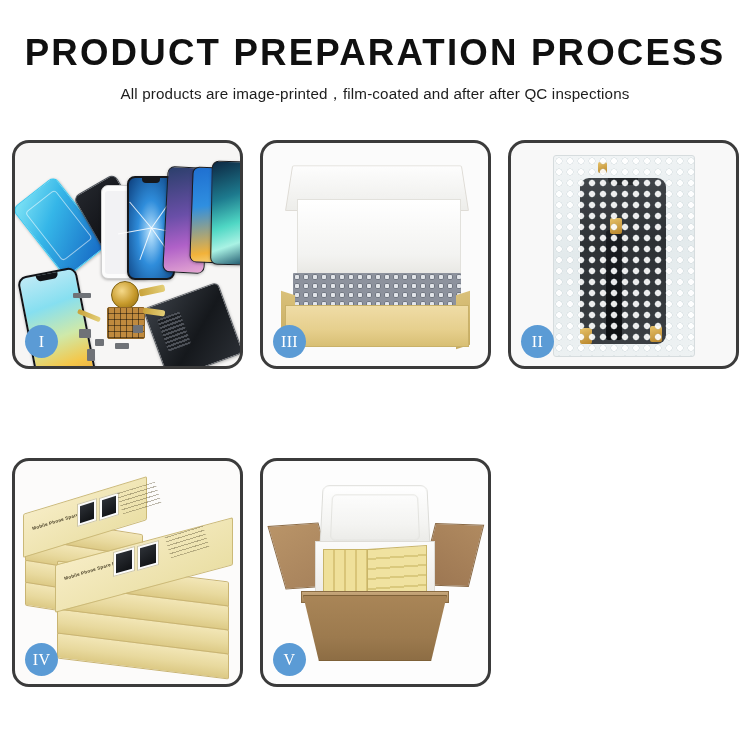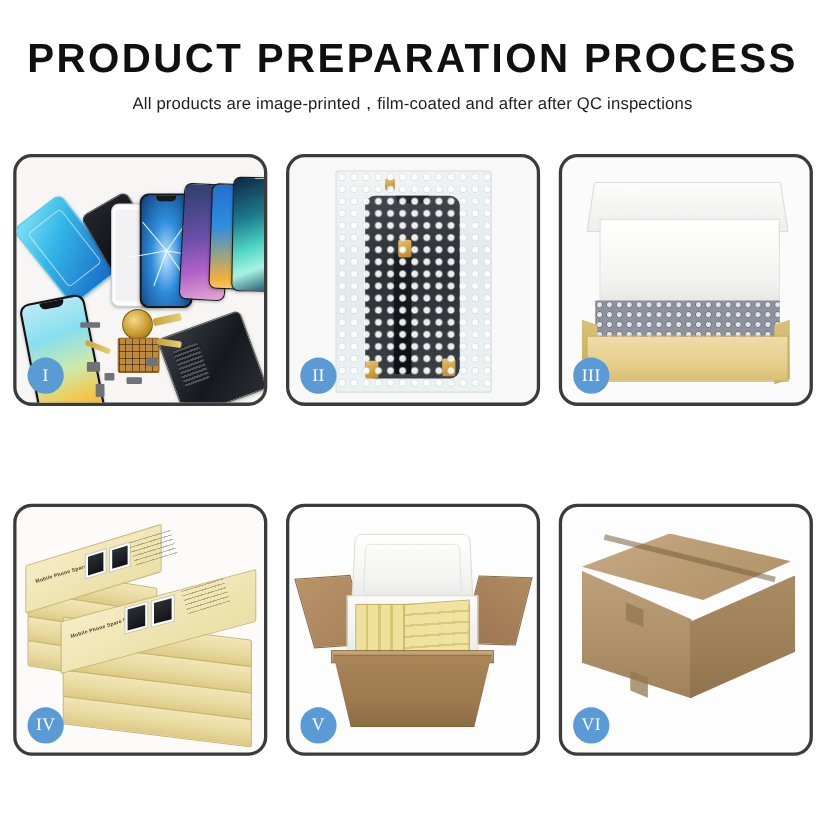--- a/index.html
+++ b/index.html
@@ -439,47 +439,47 @@
       <div class="chip" style="left:100px;top:200px;width:14px;height:6px"></div>
       <div class="chip" style="left:118px;top:182px;width:10px;height:8px"></div>
       <div class="chip" style="left:72px;top:206px;width:8px;height:12px"></div>
       <div class="flexpcb" style="left:124px;top:144px;width:26px;height:7px;transform:rotate(-12deg)"></div>
       <div class="flexpcb" style="left:128px;top:166px;width:22px;height:6px;transform:rotate(8deg)"></div>
       <div class="flexpcb" style="left:62px;top:170px;width:24px;height:5px;transform:rotate(22deg)"></div>
     </div>
     <div class="badge">I</div>
   </div>
 
+  <div class="panel p3">
+    <div class="panel-photo">
+      <div class="box3-lid"></div>
+      <div class="box3-foam"></div>
+      <div class="box3-bubbles"></div>
+      <div class="box3-side-l"></div>
+      <div class="box3-side-r"></div>
+      <div class="box3-front"></div>
+    </div>
+    <div class="badge">III</div>
+  </div>
+
   <div class="panel p2">
     <div class="panel-photo">
       <div class="bubblebag">
         <div class="screen-in"></div>
         <div class="flexcable"></div>
         <div class="goldtab" style="left:56px;top:62px"></div>
         <div class="goldtab" style="left:26px;top:172px"></div>
         <div class="goldtab" style="left:96px;top:170px"></div>
         <div class="goldtab" style="left:44px;top:6px;width:9px;height:11px"></div>
         <div class="bubbletex"></div>
       </div>
     </div>
     <div class="badge">II</div>
   </div>
 
-  <div class="panel p3">
-    <div class="panel-photo">
-      <div class="box3-lid"></div>
-      <div class="box3-foam"></div>
-      <div class="box3-bubbles"></div>
-      <div class="box3-side-l"></div>
-      <div class="box3-side-r"></div>
-      <div class="box3-front"></div>
-    </div>
-    <div class="badge">III</div>
-  </div>
-
   <div class="panel p4">
     <div class="panel-photo">
       <div class="stack">
 
         <div class="sbox" style="left:4px;top:46px;width:116px;height:22px;transform:skewY(9deg)"></div>
         <div class="sbox" style="left:4px;top:68px;width:116px;height:22px;transform:skewY(9deg)"></div>
         <div class="sbox" style="left:4px;top:90px;width:116px;height:22px;transform:skewY(9deg)"></div>
         <div class="sbox" style="left:4px;top:112px;width:116px;height:22px;transform:skewY(9deg)"></div>
 
         <div class="sbox" style="left:36px;top:92px;width:170px;height:24px;transform:skewY(7deg)"></div>
@@ -518,25 +518,14 @@
       <div class="v-foamlid"></div>
       <div class="v-foambody"></div>
       <div class="v-yellow"></div>
       <div class="v-yellow2"></div>
       <div class="v-rim"></div>
       <div class="v-front"></div>
     </div>
     <div class="badge">V</div>
   </div>
 
-  <div class="panel p6">
-    <div class="panel-photo">
-      <div class="c-top"></div>
-      <div class="c-seam"></div>
-      <div class="c-left"></div>
-      <div class="c-right"></div>
-      <div class="c-tape" style="left:58px;top:90px;width:16px;height:16px;transform:skewY(22deg)"></div>
-      <div class="c-tape" style="left:62px;top:152px;width:16px;height:18px;transform:skewY(22deg)"></div>
-    </div>
-    <div class="badge">VI</div>
-  </div>
 
 </div>
 
 </body></html>

